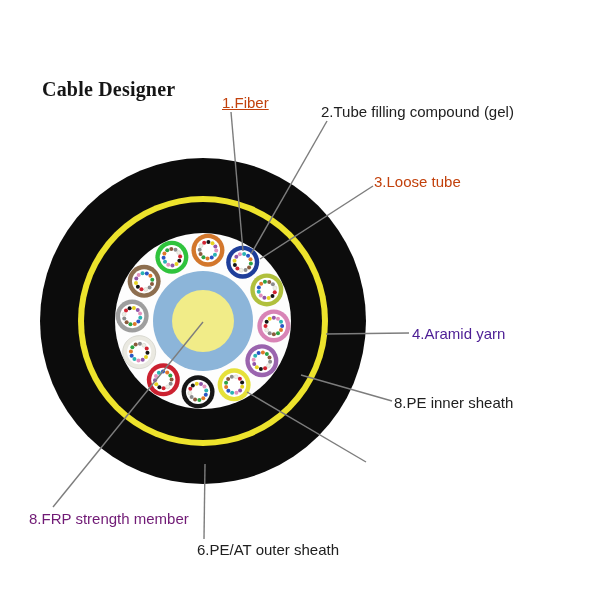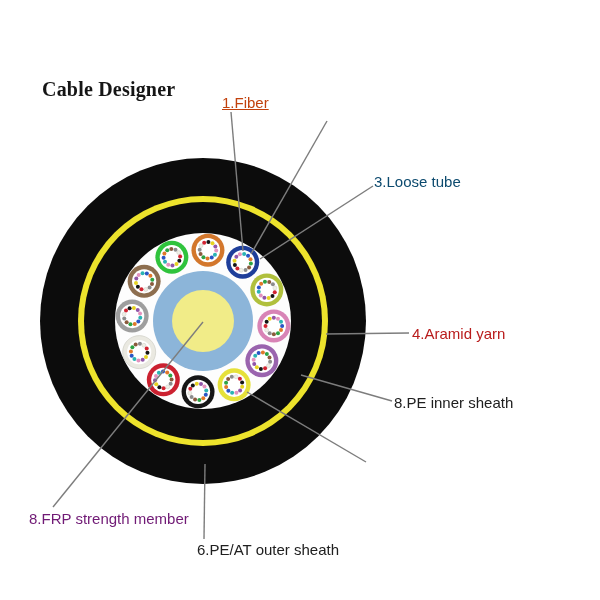--- a/index.html
+++ b/index.html
@@ -238,18 +238,19 @@
       <line x1="327" y1="121" x2="251" y2="254" stroke="#7d7d7d" stroke-width="1.4"></line>
       <line x1="373" y1="186" x2="260" y2="259" stroke="#7d7d7d" stroke-width="1.4"></line>
       <line x1="409" y1="333" x2="326" y2="334" stroke="#7d7d7d" stroke-width="1.4"></line>
       <line x1="392" y1="401" x2="301" y2="375" stroke="#7d7d7d" stroke-width="1.4"></line>
       <line x1="366" y1="462" x2="247" y2="392" stroke="#7d7d7d" stroke-width="1.4"></line>
       <line x1="204" y1="539" x2="205" y2="464" stroke="#7d7d7d" stroke-width="1.4"></line>
       <line x1="53" y1="507" x2="203" y2="322" stroke="#7d7d7d" stroke-width="1.4"></line>
     </svg>
 
   <div class="callout-label" style="left: 222px; top: 94px; color: #c2410c; text-decoration: underline;">1.Fiber</div>
-  <div class="callout-label" style="left: 374px; top: 173px; color: #0c4a6e;">3.Loose tube</div>
-  <div class="callout-label" style="left: 412px; top: 325px; color: #b91c1c;">4.Aramid yarn</div>
+  <div class="callout-label" style="left: 321px; top: 103px; color: rgb(32, 32, 32);">2.Tube filling compound (gel)</div>
+  <div class="callout-label" style="left: 374px; top: 173px; color: #c2410c;">3.Loose tube</div>
+  <div class="callout-label" style="left: 412px; top: 325px; color: #4c1d95;">4.Aramid yarn</div>
   <div class="callout-label" style="left: 394px; top: 394px; color: rgb(32, 32, 32);">8.PE inner sheath</div>
   <div class="callout-label" style="left: 197px; top: 541px; color: rgb(32, 32, 32);">6.PE/AT outer sheath</div>
   <div class="callout-label" style="left: 29px; top: 510px; color: #701a75;">8.FRP strength member</div>
 </div>
 
 </body></html>

